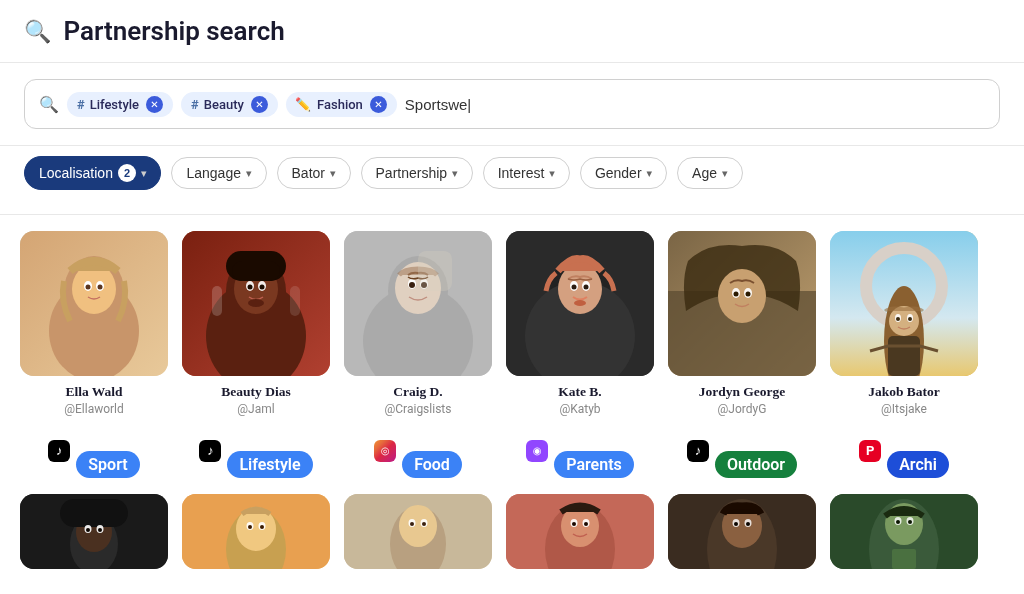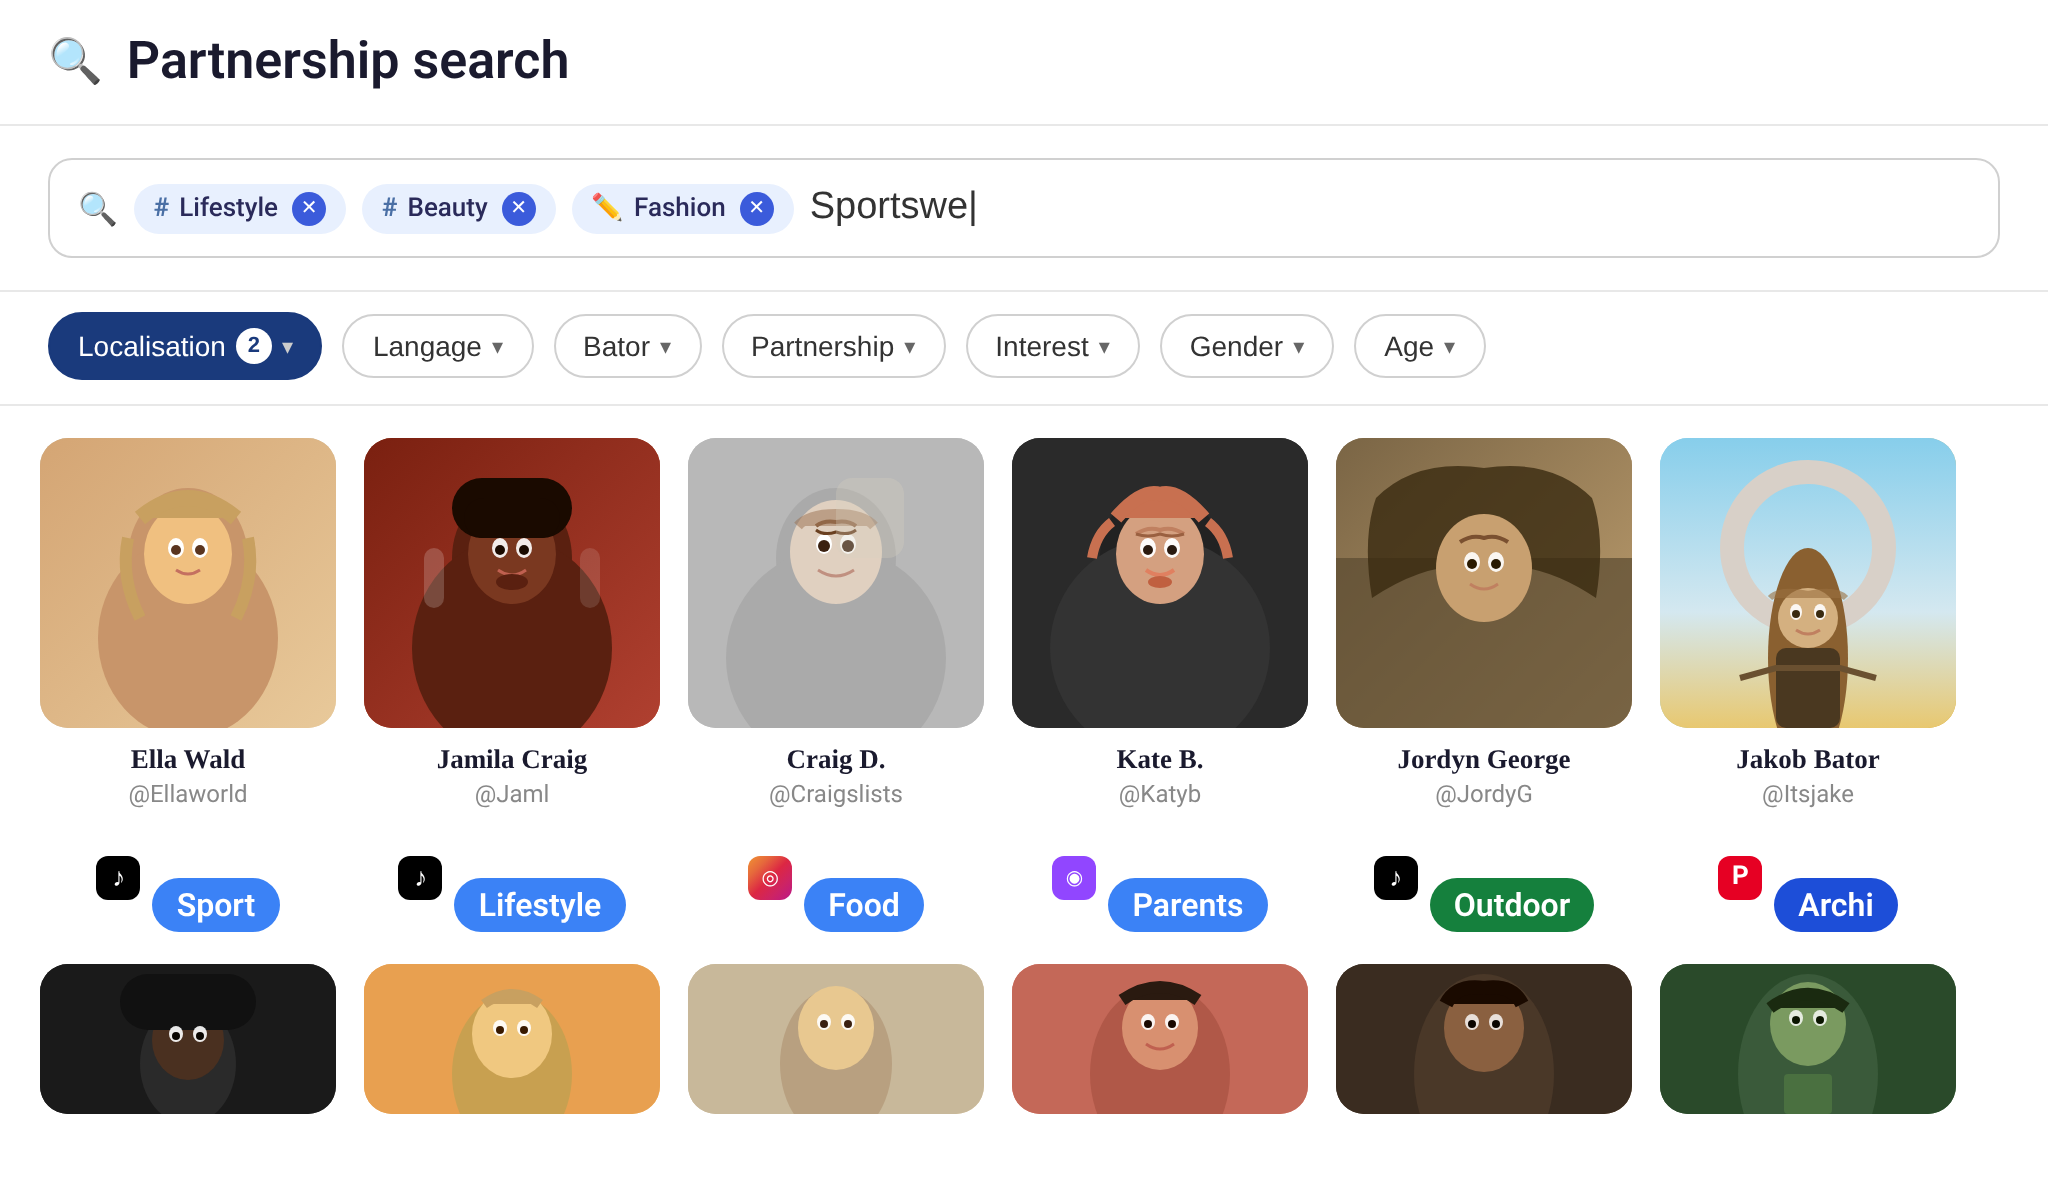--- a/index.html
+++ b/index.html
@@ -82,31 +82,31 @@
     }
     .tag-fashion {
       background: #e8f0fe;
     }
     .tag-fashion .tag-prefix {
       color: #888;
     }
     .search-input {
       border: none;
       outline: none;
-      font-size: 19px;
+      font-size: 15px;
       color: #333;
       flex: 1;
       min-width: 80px;
     }
 
     
     .filters-section {
       display: flex;
       align-items: center;
-      padding: 10px 24px 12px;
+      padding: 10px 24px 24px;
       gap: 10px;
       border-bottom: 1px solid #e8e8e8;
       flex-wrap: wrap;
     }
     .filter-btn {
       display: inline-flex;
       align-items: center;
       gap: 5px;
       padding: 7px 14px;
       border-radius: 20px;
@@ -350,21 +350,21 @@
           <circle cx="68" cy="56" r="2.5" fill="#1a0a00"></circle>
           <circle cx="80" cy="56" r="2.5" fill="#1a0a00"></circle>
           <path d="M67 66 Q74 71 81 66" stroke="#c06050" stroke-width="1.5" fill="none"></path>
           <rect x="44" y="20" width="60" height="30" rx="15" fill="#1a0a00"></rect>
           <rect x="50" y="30" width="48" height="20" rx="10" fill="#1a0a00"></rect>
           <rect x="30" y="55" width="10" height="30" rx="5" fill="#ffffff30"></rect>
           <rect x="108" y="55" width="10" height="30" rx="5" fill="#ffffff20"></rect>
           <ellipse cx="74" cy="72" rx="8" ry="4" fill="#5a2010"></ellipse>
         </svg>
       </div>
-      <div class="card-name">Jamila Craig</div>
+      <div class="card-name">Beauty Dias</div>
       <div class="card-handle">@Jaml</div>
       <div class="card-meta">
         <span class="social-icon social-tiktok">♪</span>
         <span class="category-badge badge-lifestyle">Lifestyle</span>
       </div>
     </div>
 
     <div class="card">
       <div class="card-image" style="background: #c0c0c0;">
         <svg width="148" height="145" viewBox="0 0 148 145" xmlns="http://www.w3.org/2000/svg">

